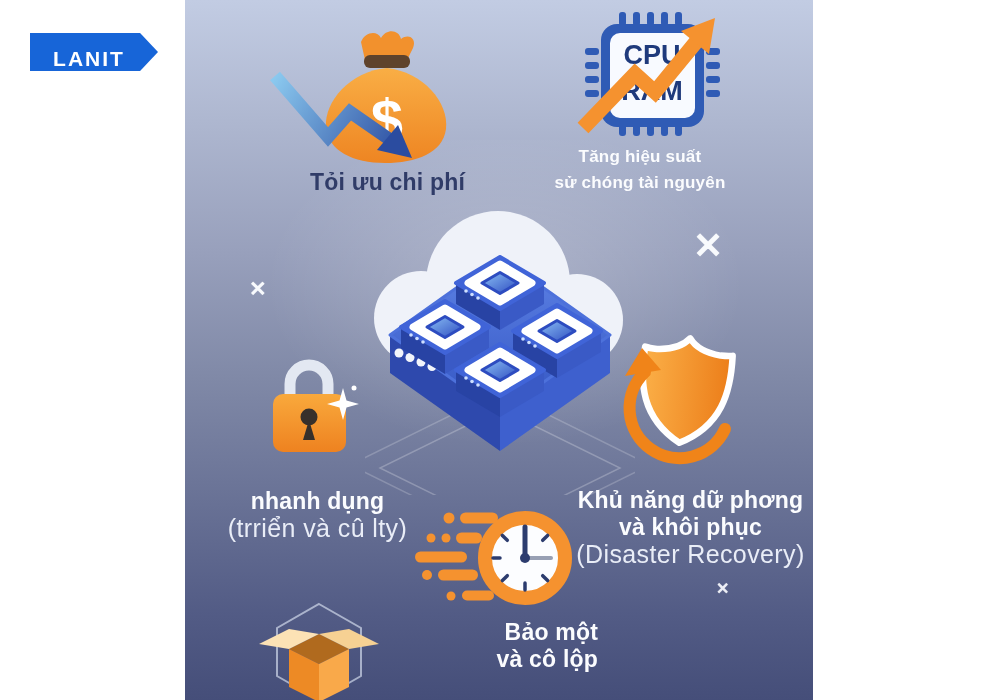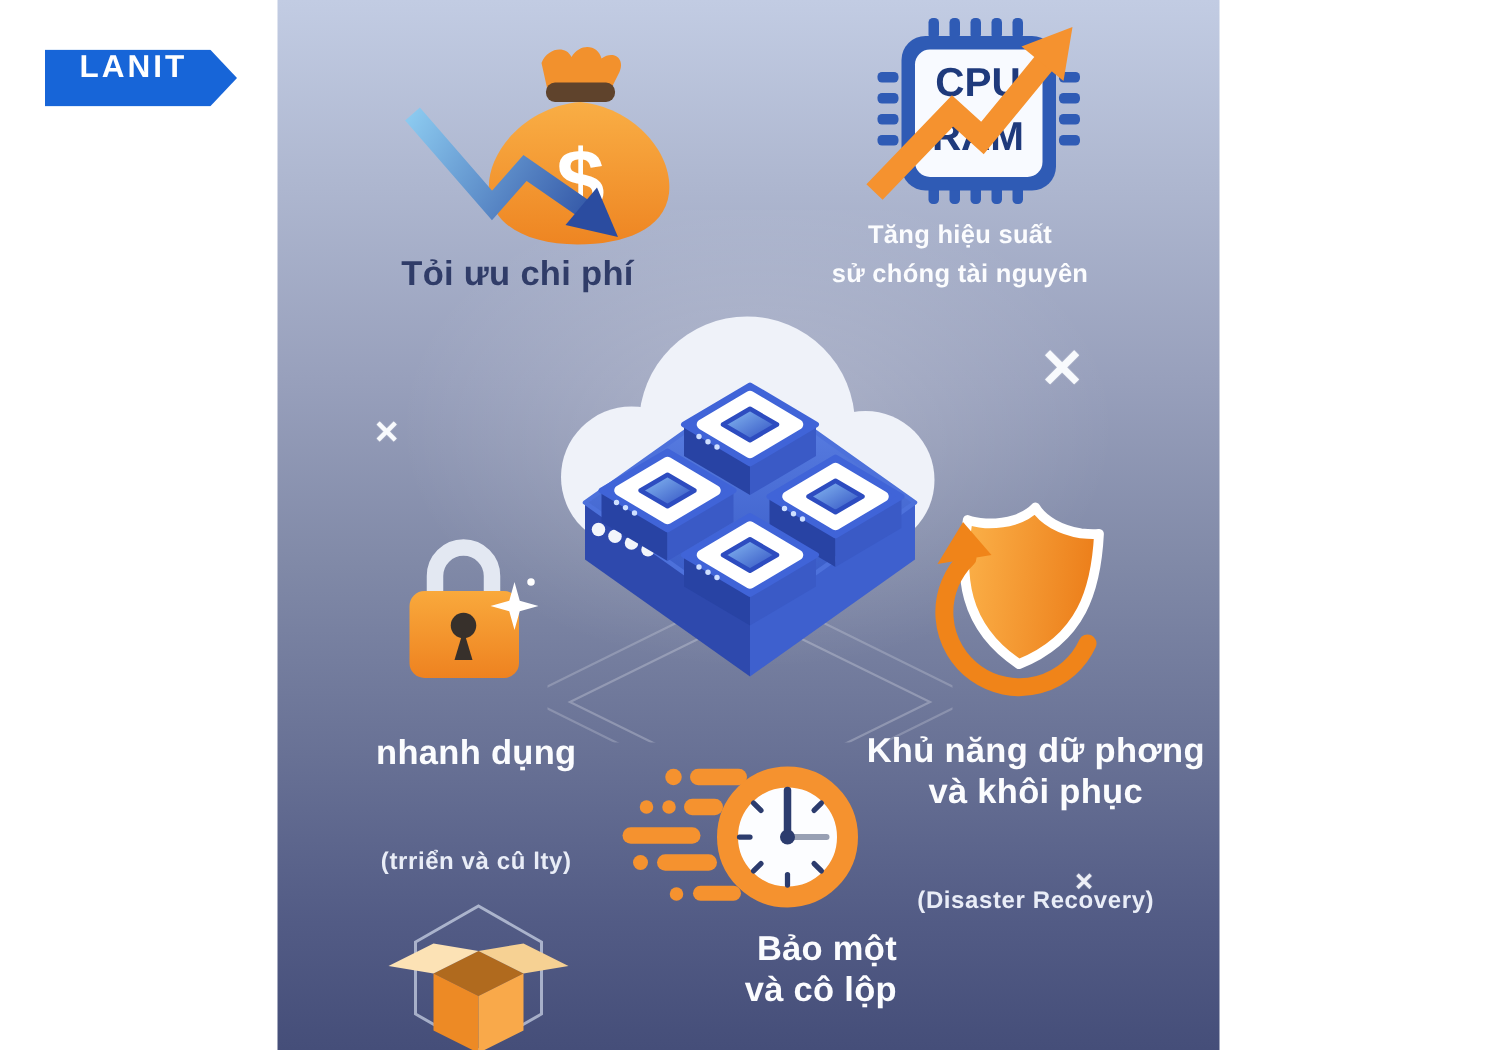--- a/index.html
+++ b/index.html
@@ -6,21 +6,21 @@
   body{
     width:1000px;height:700px;position:relative;overflow:hidden;
     background:#ffffff;
     font-family:"Liberation Sans",sans-serif;
   }
   
   .logo-banner{
     position:absolute;left:30px;top:33px;width:128px;height:38px;
     background:#1765D8;
     clip-path:polygon(0 0,86% 0,100% 50%,86% 100%,0 100%);
-    display:flex;align-items:flex-start;justify-content:center;
+    display:flex;align-items:flex-end;justify-content:center;
   }
   .logo-text{
     color:#fff;font-weight:bold;font-size:21px;letter-spacing:2px;
     padding-right:10px;
   }
   
   .panel{
     position:absolute;left:185px;top:0;width:628px;height:700px;overflow:hidden;
     background:linear-gradient(180deg,
       #C2CCE3 0%,#ADB6CF 18%,#98A0BC 36%,#8089A7 54%,
@@ -29,22 +29,22 @@
   .panel::before{
     content:"";position:absolute;left:60px;top:140px;width:520px;height:320px;
     background:radial-gradient(ellipse at 50% 45%,rgba(255,255,255,0.22),rgba(255,255,255,0) 65%);
     pointer-events:none;
   }
   .icon{position:absolute;}
   .label{
     position:absolute;text-align:center;color:#FBFCFE;
     font-weight:bold;font-size:23px;line-height:27px;letter-spacing:.2px;
   }
-  .label .note{display:block;font-weight:bold;font-size:16px;color:#E9EDF7;letter-spacing:.4px;margin-top:46px;}
-  .cost-label{left:40px;top:169px;width:240px;color:#303C68;font-size:23px;}
+  .label .note{display:block;font-weight:normal;font-size:25px;color:#E9EDF7;letter-spacing:.4px;}
+  .cost-label{left:40px;top:169px;width:240px;color:#303C68;font-size:23px;text-align:right;}
   .perf-label{left:330px;top:144px;width:250px;font-size:17px;line-height:26px;}
   .deploy-label{left:10px;top:461px;width:245px;}
   .recovery-label{left:383px;top:487px;width:245px;}
   .security-label{left:228px;top:619px;width:185px;text-align:right;}
   .x-mark{
     position:absolute;color:#F8FAFD;font-weight:bold;line-height:1;
     text-shadow:0 0 1px rgba(255,255,255,.6);
   }
   .x1{left:508px;top:228px;font-size:36px;}
   .x2{left:64px;top:278px;font-size:21px;}

